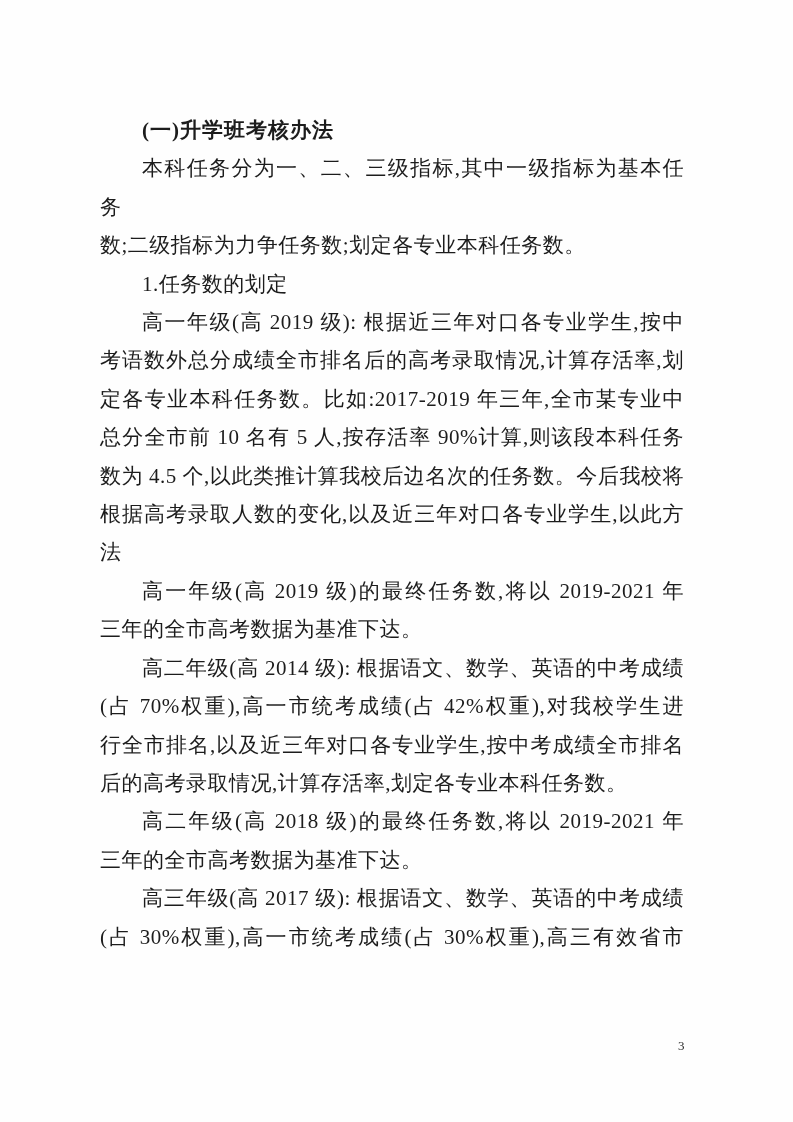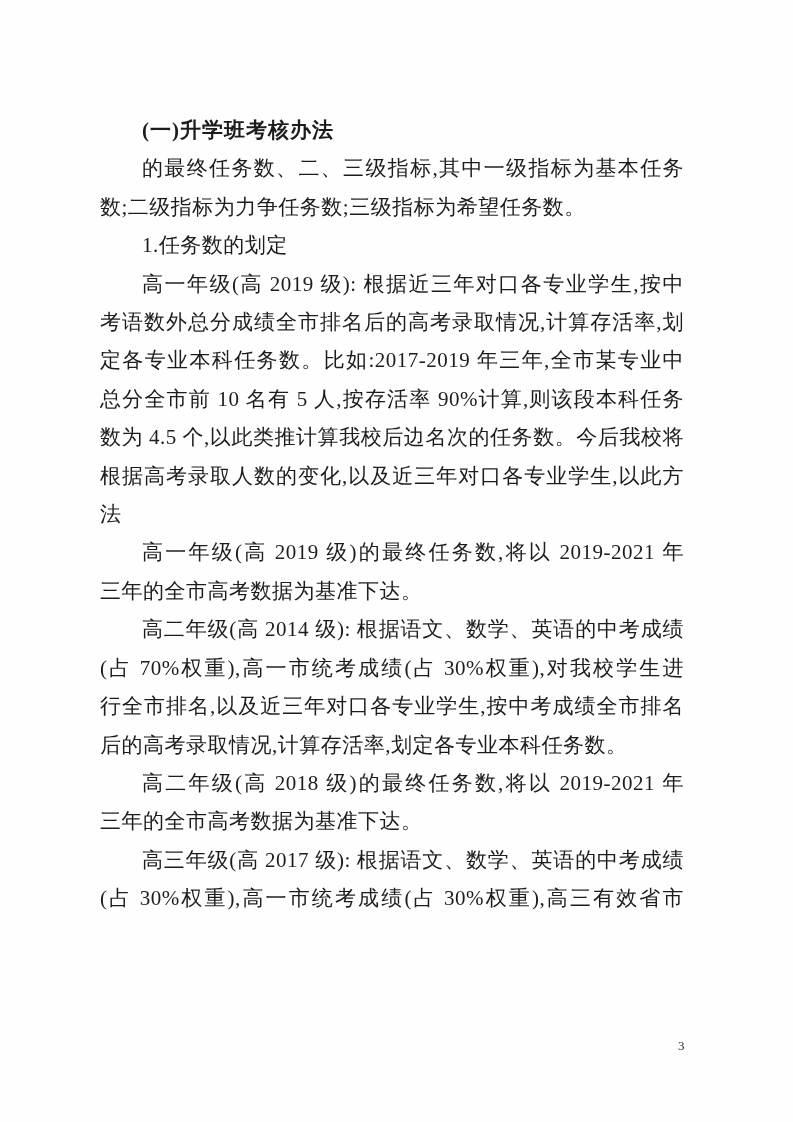--- a/index.html
+++ b/index.html
@@ -52,33 +52,33 @@
     line-height: 16px;
     color: #2a2a2a;
   }
 </style>
 </head>
 <body>
 
 <div class="page">
   <div class="content">
     <div class="line heading">(一)升学班考核办法</div>
-    <div class="line indent stretch">的最终任务数、二、三级指标,其中一级指标为基本任务</div>
-    <div class="line">数;二级指标为力争任务数;三级指标为希望任务数。</div>
+    <div class="line indent stretch">本科任务分为一、二、三级指标,其中一级指标为基本任务</div>
+    <div class="line">数;二级指标为力争任务数;划定各专业本科任务数。</div>
     <div class="line indent">1.任务数的划定</div>
     <div class="line indent stretch">高一年级(高 2019 级): 根据近三年对口各专业学生,按中</div>
     <div class="line stretch">考语数外总分成绩全市排名后的高考录取情况,计算存活率,划</div>
     <div class="line stretch">定各专业本科任务数。比如:2017-2019 年三年,全市某专业中</div>
     <div class="line stretch">总分全市前 10 名有 5 人,按存活率 90%计算,则该段本科任务</div>
     <div class="line stretch">数为 4.5 个,以此类推计算我校后边名次的任务数。今后我校将</div>
     <div class="line stretch">根据高考录取人数的变化,以及近三年对口各专业学生,以此方法</div>
     <div class="line indent stretch">高一年级(高 2019 级)的最终任务数,将以 2019-2021 年</div>
     <div class="line">三年的全市高考数据为基准下达。</div>
     <div class="line indent stretch">高二年级(高 2014 级): 根据语文、数学、英语的中考成绩</div>
-    <div class="line stretch">(占 70%权重),高一市统考成绩(占 30%权重),对我校学生进</div>
+    <div class="line stretch">(占 70%权重),高一市统考成绩(占 42%权重),对我校学生进</div>
     <div class="line stretch">行全市排名,以及近三年对口各专业学生,按中考成绩全市排名</div>
     <div class="line">后的高考录取情况,计算存活率,划定各专业本科任务数。</div>
     <div class="line indent stretch">高二年级(高 2018 级)的最终任务数,将以 2019-2021 年</div>
     <div class="line">三年的全市高考数据为基准下达。</div>
     <div class="line indent stretch">高三年级(高 2017 级): 根据语文、数学、英语的中考成绩</div>
     <div class="line stretch">(占 30%权重),高一市统考成绩(占 30%权重),高三有效省市</div>
   </div>
   <div class="page-number">3</div>
 </div>
 

